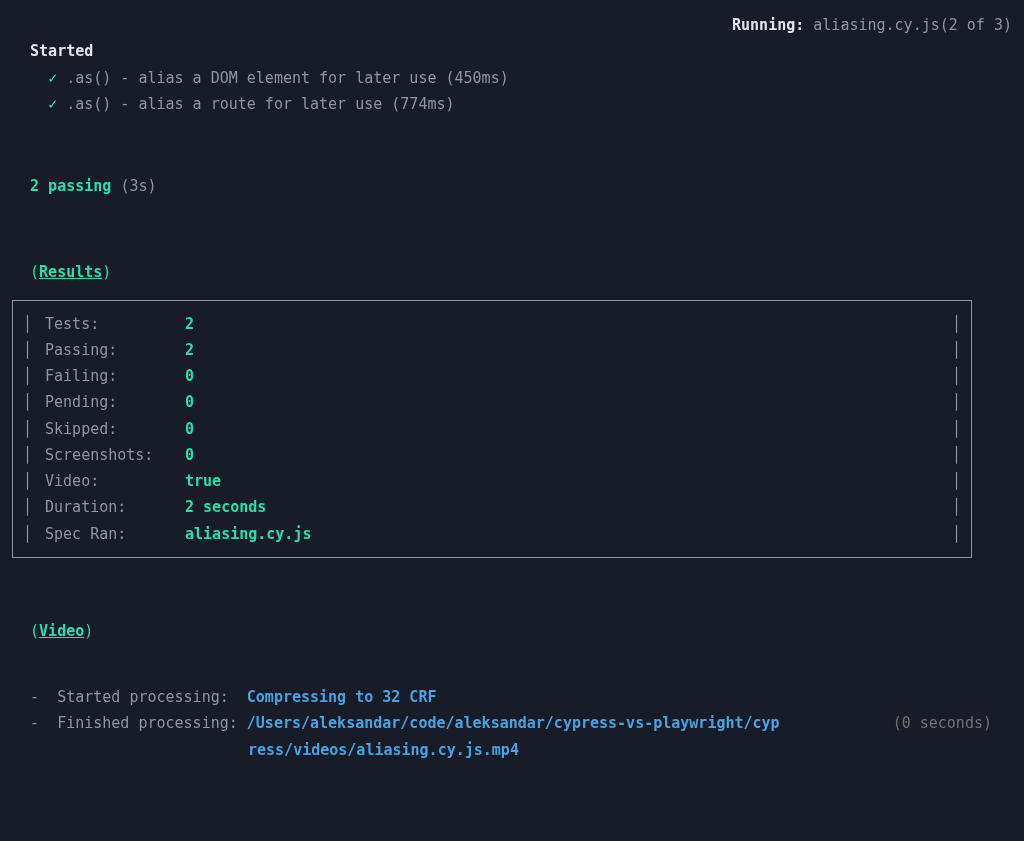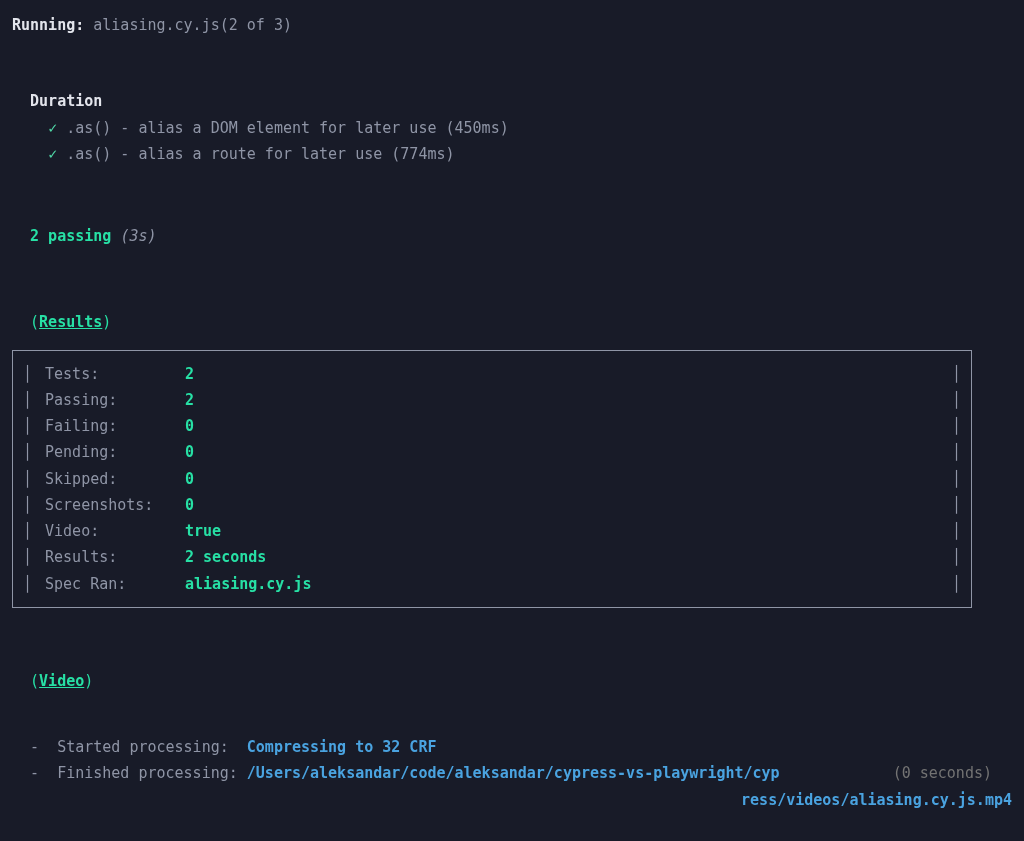--- a/index.html
+++ b/index.html
@@ -14,40 +14,39 @@
       line-height: 1.75;
       color: #8f95a6;
       width: 1024px;
       height: 841px;
       padding: 12px 12px 12px 12px;
       overflow: hidden;
     }
     .row { white-space: pre; }
     .running-line {
       display: flex;
-      justify-content: flex-start;
+      justify-content: flex-end;
       align-items: baseline;
-      margin-bottom: 50px;
     }
     .running-label {
       color: #e3e5ec;
       font-weight: 600;
     }
     .running-file { color: #8f95a6; }
     .running-count { color: #8f95a6; }
 
     .suite-title {
       color: #e3e5ec;
       font-weight: 600;
     }
     .check { color: #4fd6a6; }
     .test-line { color: #8f95a6; margin-top: 28px; }
 
     .passing-count { color: #27e0a5; font-weight: 600; }
-    .passing-time { color: #8f95a6; font-style: italic; }
+    .passing-time { color: #8f95a6; }
 
     .section-paren { color: #27e0a5; }
     .section-label {
       color: #27e0a5;
       font-weight: 600;
       text-decoration: underline;
       margin-top: 16px;
     }
 
     .box {
@@ -83,42 +82,41 @@
     .block-gap3 { height: 60px; }
 
     .dash { color: #8f95a6; }
     .proc-label { color: #8f95a6; }
     .blue-text { color: #4aa3e0; font-weight: 600; }
     .dim-time { color: #737373; }
 
     .video-line {
       display: flex;
       align-items: baseline;
-      justify-content: flex-end;
     }
     .video-indent {
       display: inline-block;
       width: 236px;
       flex-shrink: 0;
     }
     .video-path { color: #4aa3e0; font-weight: 600; max-width: 600px; }
     .video-time-box { flex: 1; text-align: right; padding-right: 20px;}
   </style>
 </head>
 <body>
 
 <div class="running-line">
   <span>
     <span class="running-label">Running:</span><span>  </span><span class="running-file">aliasing.cy.js</span>
   </span>
   <span class="running-count">(2 of 3)</span>
 </div>
 
 <div>
-  <div class="row suite-title">  <span>Duration</span></div>
+  <div class="row suite-title">  <span>Started</span></div>
   <div class="row">    <span class="check">✓</span> <span class="test-line">.as() - alias a DOM element for later use (450ms)</span></div>
   <div class="row">    <span class="check">✓</span> <span class="test-line">.as() - alias a route for later use (774ms)</span></div>
 </div>
 
 <div class="block-gap1"></div>
 
 <div class="row">  <span class="passing-count">2 passing</span> <span class="passing-time">(3s)</span></div>
 
 <div class="block-gap3"></div>
 
@@ -162,21 +160,21 @@
       <span class="pipe-right">│</span>
     </div>
   <div class="box-row">
       <span class="pipe">│ </span>
       <span class="stat-label">Video:</span>
       <span class="stat-value">true</span>
       <span class="pipe-right">│</span>
     </div>
   <div class="box-row">
       <span class="pipe">│ </span>
-      <span class="stat-label">Results:</span>
+      <span class="stat-label">Duration:</span>
       <span class="stat-value">2 seconds</span>
       <span class="pipe-right">│</span>
     </div>
   <div class="box-row">
       <span class="pipe">│ </span>
       <span class="stat-label">Spec Ran:</span>
       <span class="stat-value">aliasing.cy.js</span>
       <span class="pipe-right">│</span>
     </div>
 </div>

